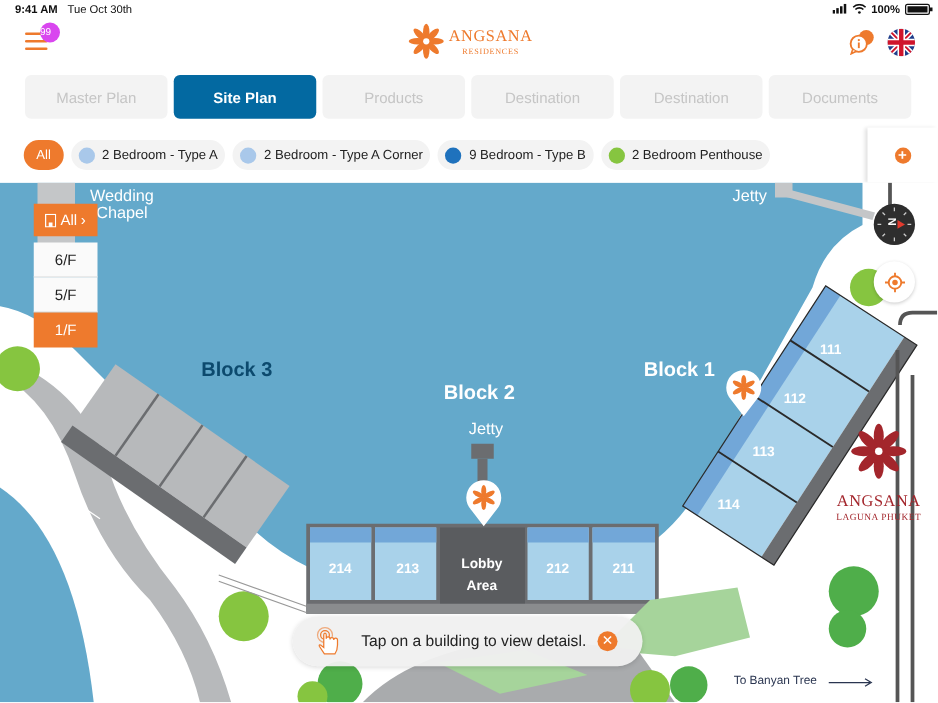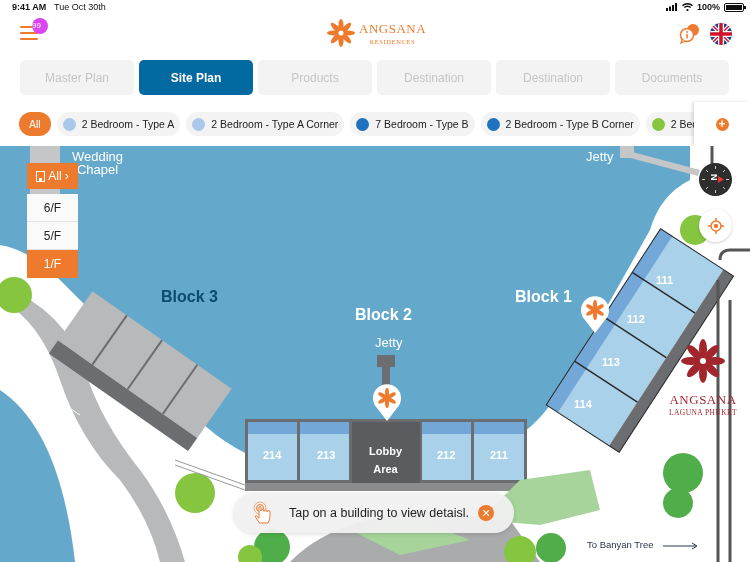--- a/index.html
+++ b/index.html
@@ -152,25 +152,21 @@
     <div class="chip">
       <span class="dot" style="background:#a9c8ea"></span>
       <span>2 Bedroom - Type A</span>
     </div>
     <div class="chip">
       <span class="dot" style="background:#a9c8ea"></span>
       <span>2 Bedroom - Type A Corner</span>
     </div>
     <div class="chip">
       <span class="dot" style="background:#1f72bd"></span>
-      <span>7 Bedroom - Type B</span>
-    </div>
-    <div class="chip">
-      <span class="dot" style="background:#1f72bd"></span>
-      <span>2 Bedroom - Type B Corner</span>
+      <span>9 Bedroom - Type B</span>
     </div>
     <div class="chip">
       <span class="dot" style="background:#86c540"></span>
       <span>2 Bedroom Penthouse</span>
     </div>
   </div>
 </div>
 <div class="filter-more">
   <div class="plus">+</div>
 </div>

